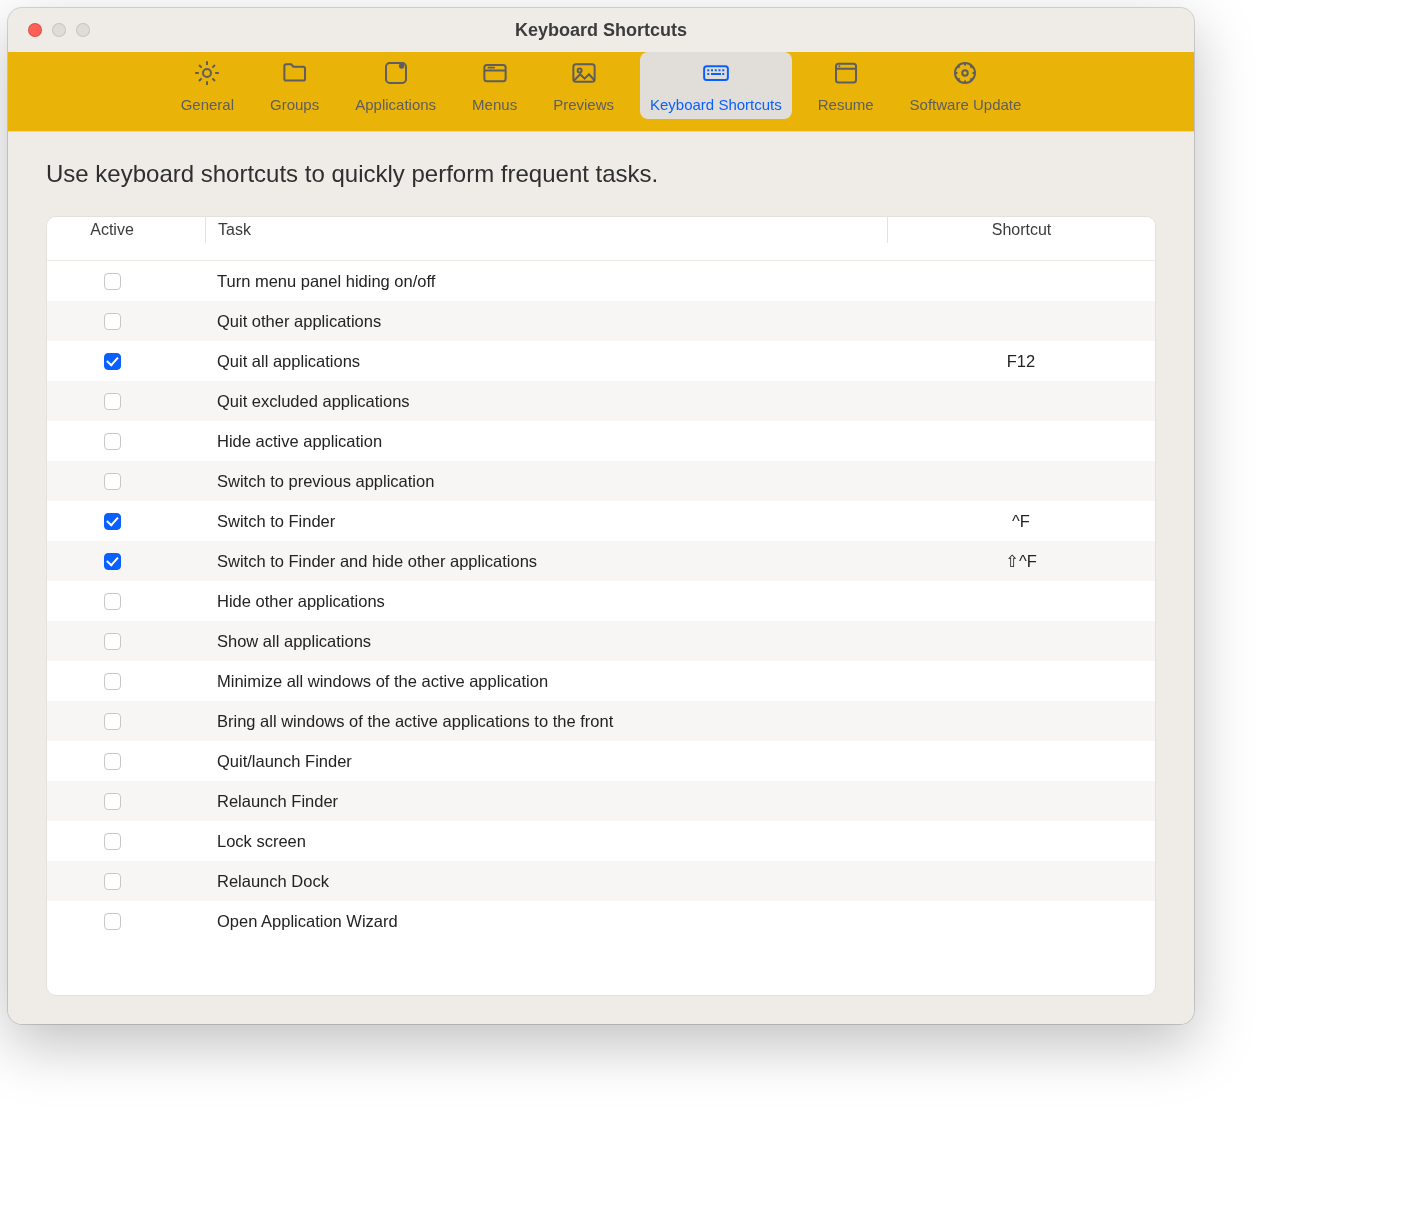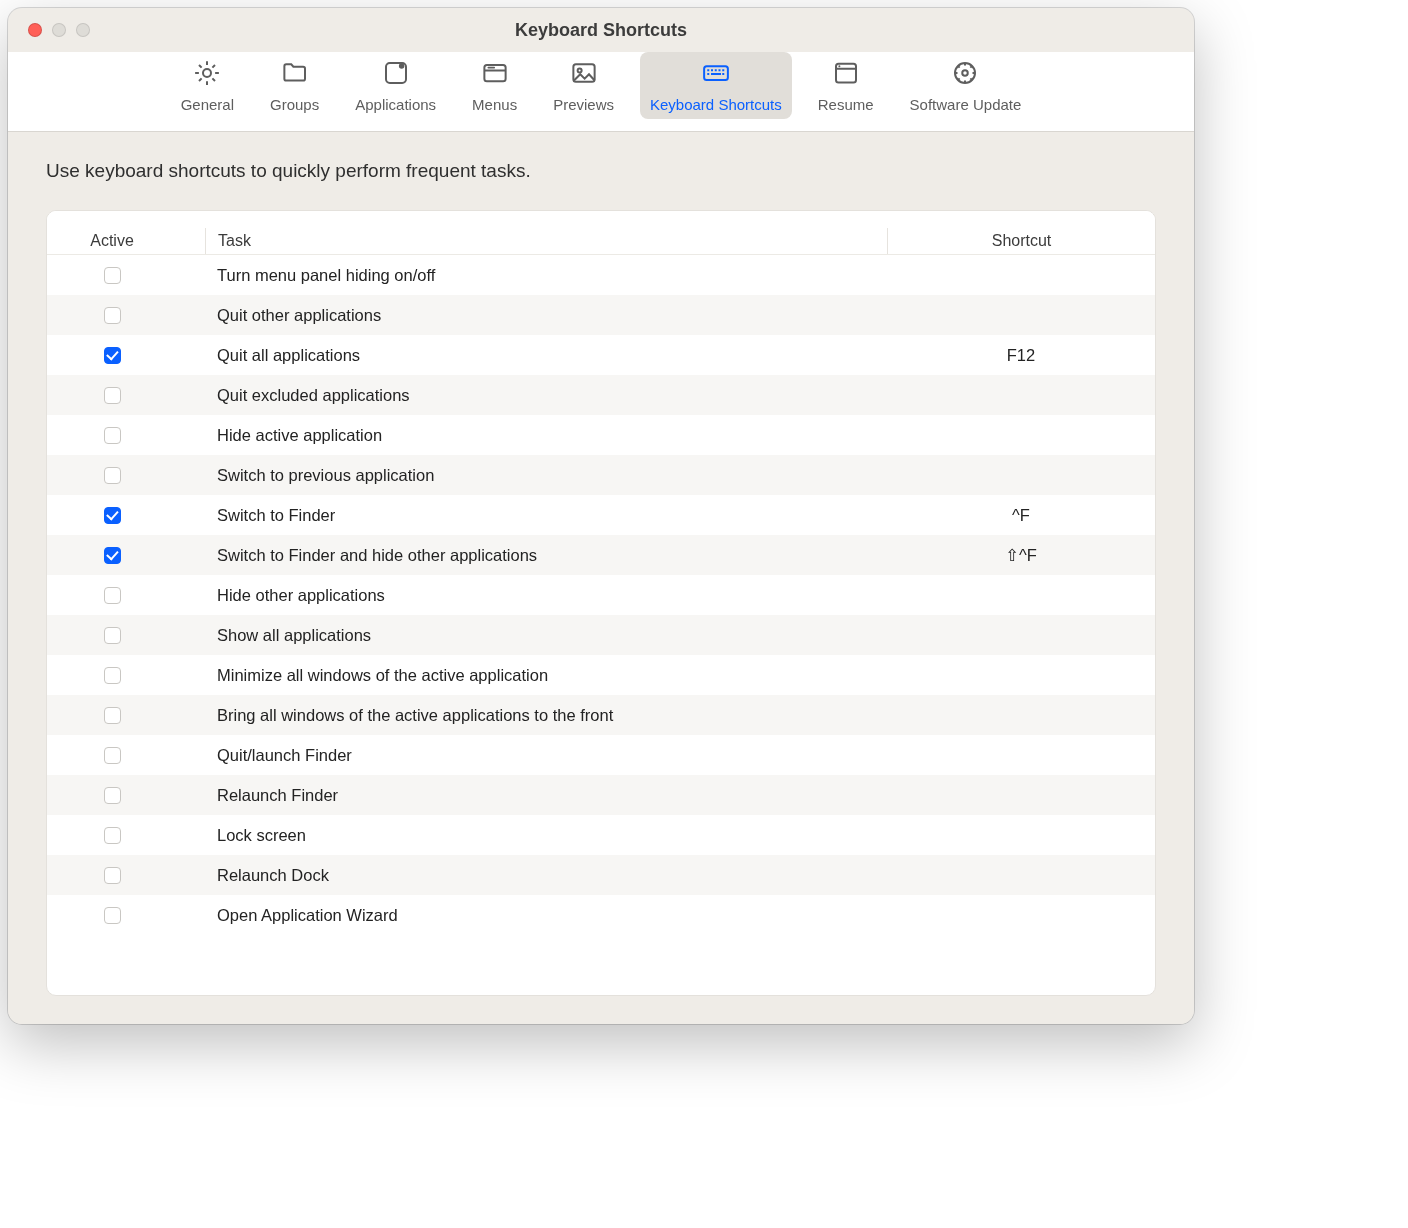--- a/index.html
+++ b/index.html
@@ -44,21 +44,21 @@
       color: #3c3c3c;
       pointer-events: none;
     }
     .toolbar {
       display: flex;
       align-items: flex-end;
       justify-content: center;
       gap: 16px;
       padding: 0 16px 12px 16px;
       border-bottom: 1px solid #d9d6d1;
-      background: #ffffff;
+      background: #eab308;
     }
     .tbitem {
       display: flex;
       flex-direction: column;
       align-items: center;
       gap: 4px;
       padding: 6px 10px;
       border-radius: 8px;
       color: #5e5e5e;
       cursor: default;
@@ -71,36 +71,36 @@
     .tbitem .lbl { font-size: 15px; }
     .content {
       flex: 1;
       padding: 28px 38px;
       background: #efece7;
       overflow: hidden;
       display: flex;
       flex-direction: column;
     }
     .intro {
-      font-size: 19px;
+      font-size: 24px;
       color: #2f2f2f;
       margin-bottom: 28px;
     }
     .table {
       flex: 1;
       background: #ffffff;
       border-radius: 10px;
       border: 1px solid #e4e1dc;
       overflow: hidden;
       display: flex;
       flex-direction: column;
     }
     .thead {
       display: flex;
-      align-items: flex-end;
+      align-items: flex-start;
       height: 44px;
       border-bottom: 1px solid #eceae5;
       background: #fff;
     }
     .col-active { width: 130px; text-align: center; }
     .col-task { flex: 1; margin-left: 28px; }
     .col-shortcut { width: 268px; text-align: center; }
     .th {
       font-size: 16px;
       color: #3b3b3b;

